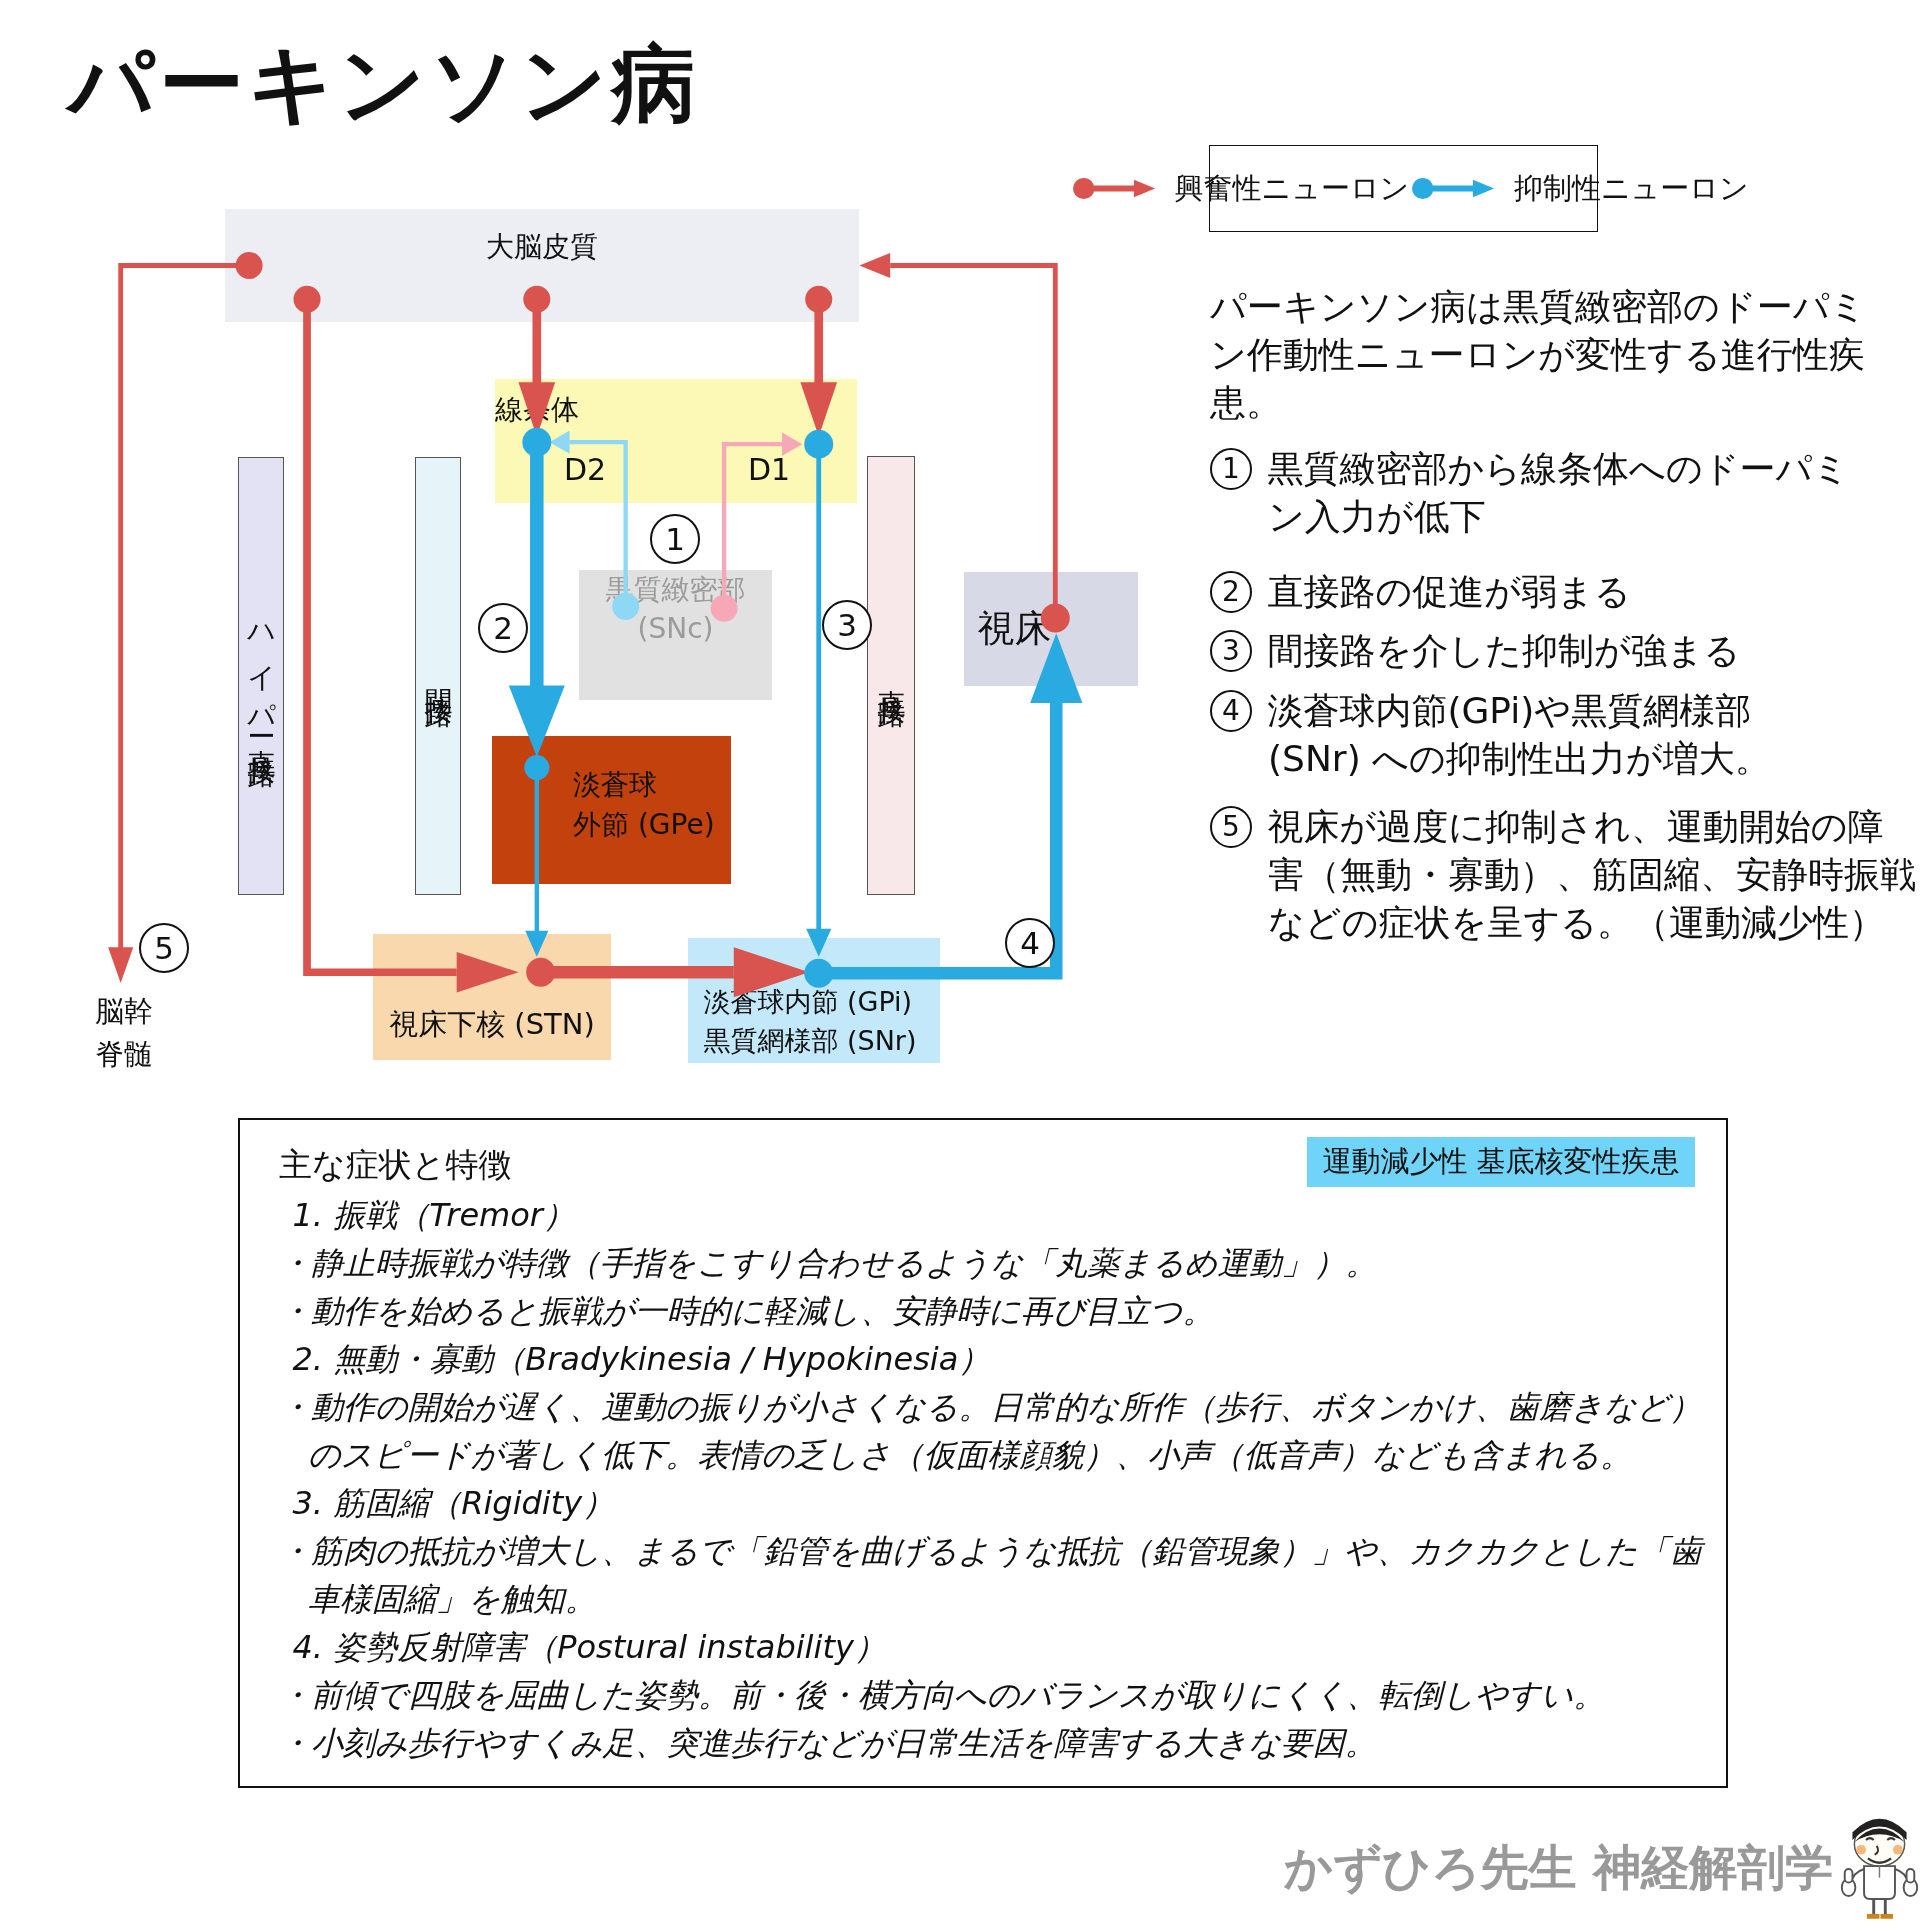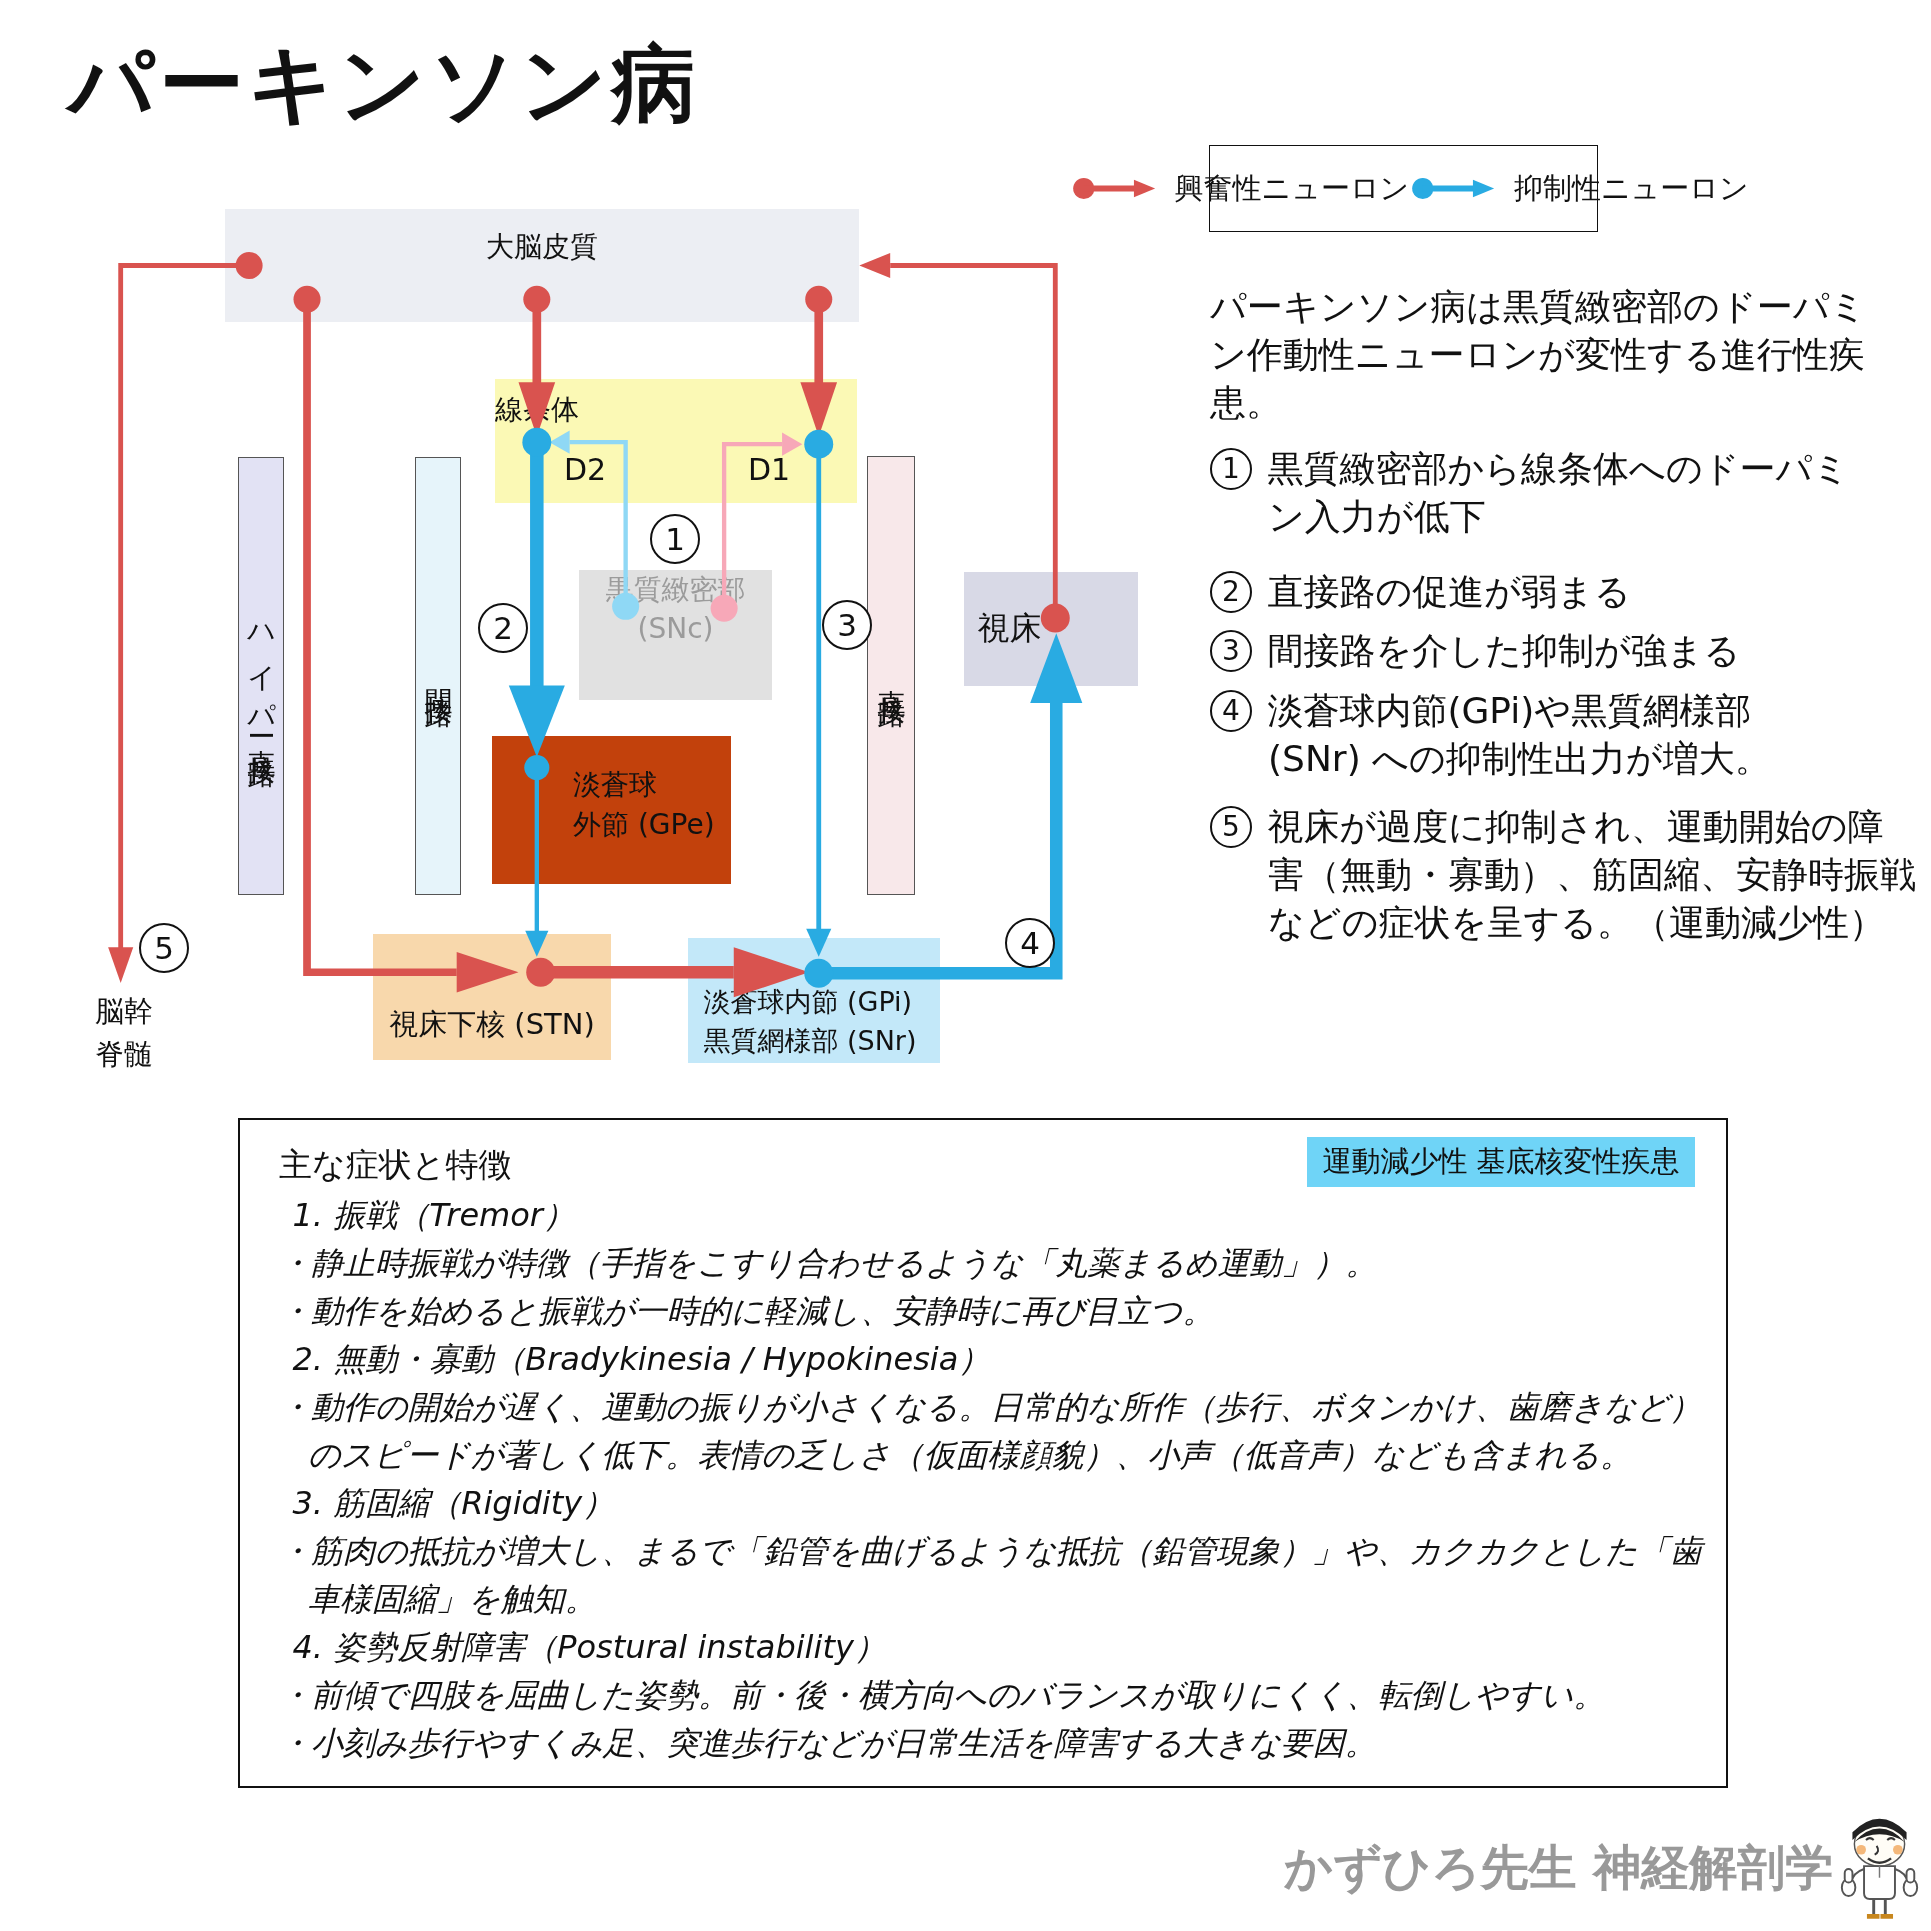--- a/index.html
+++ b/index.html
@@ -27,21 +27,21 @@
   .vtext{writing-mode:vertical-rl;font-size:28px;letter-spacing:5.8px;}
   .hyperdirect{left:238px;top:457px;width:46px;height:438px;background:#e2e2f4;}
   .indirect{left:415px;top:457px;width:46px;height:438px;background:#e6f4fa;}
   .direct{left:867px;top:456px;width:48px;height:439px;background:#f8e8ea;}
   .snc{left:579px;top:570px;width:193px;height:130px;background:#e1e1e1;color:#9b9b9b;
        display:flex;flex-direction:column;align-items:center;
        padding-bottom:9.7px;line-height:39px;}
   .gpe{left:492px;top:736px;width:239px;height:148px;background:#c2410c;
        padding:29px 0 0 81px;line-height:40px;}
   .thalamus{left:964px;top:572px;width:174px;height:114px;background:#d8d9e6;
-       display:flex;align-items:center;padding-left:13.5px;font-size:32px;}
+       display:flex;align-items:center;padding-left:13.5px;font-size:37px;}
   .stn{left:373px;top:934px;width:238px;height:126px;background:#f8d8ac;
        display:flex;justify-content:center;align-items:flex-end;padding-bottom:15.4px;font-size:29px;}
   .gpi{left:688px;top:938px;width:252px;height:125px;background:#c3e8f9;
        padding:44px 0 0 15.4px;line-height:39px;font-size:27px;}
   .dlabel{font-size:30px;}
   .brainstem{left:95px;top:990px;font-size:29px;line-height:43px;}
 
   
   .cnum{position:absolute;width:46px;height:46px;border:2.9px solid #111;border-radius:50%;
         background:#fff;display:flex;align-items:center;justify-content:center;

